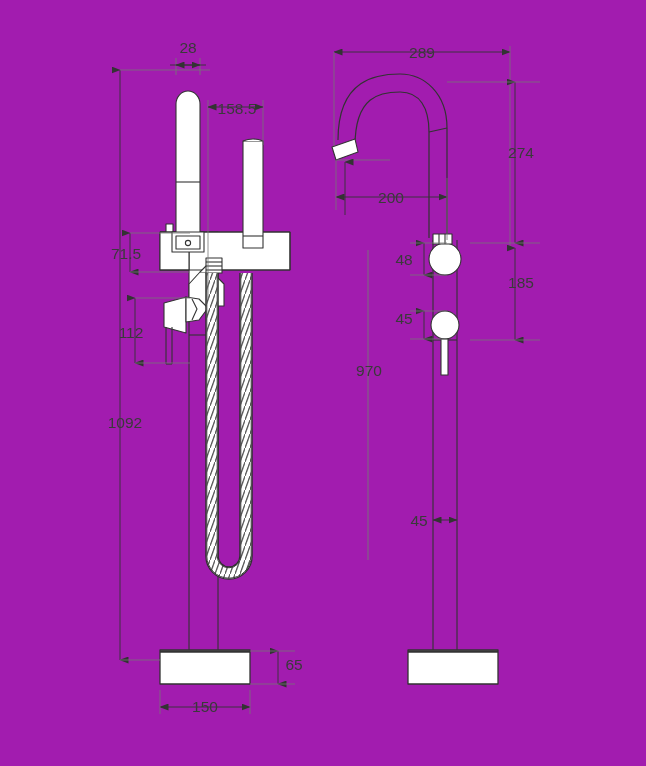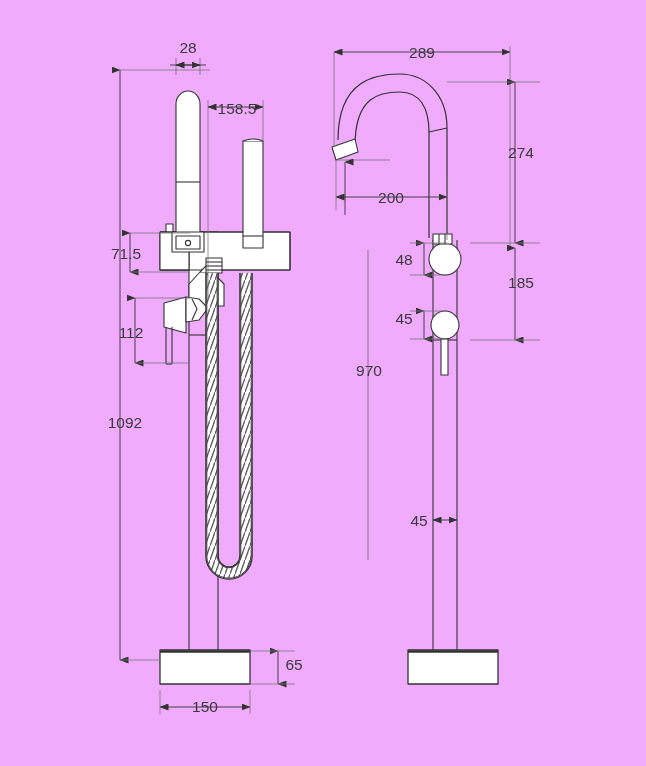--- a/index.html
+++ b/index.html
@@ -1,17 +1,17 @@
 <!DOCTYPE html>
 <html><head>
 <meta charset="utf-8">
 <style>
   html,body{margin:0;padding:0;background:#ffffff;}
   body{width:646px;height:766px;overflow:hidden;font-family:"Liberation Sans",sans-serif;}
-  #stage{position:relative;width:646px;height:766px;background:#f0abfc;}
+  #stage{position:relative;width:646px;height:766px;background:#a21caf;}
   #stage svg{position:absolute;left:0;top:0;}
   .dimtxt{font-family:"Liberation Sans",sans-serif;font-size:15.5px;fill:#3a3a3a;}
 </style>
 </head>
 <body>
 
 <div id="stage">
 
   <svg width="646" height="766" viewBox="0 0 646 766">
     <defs>

